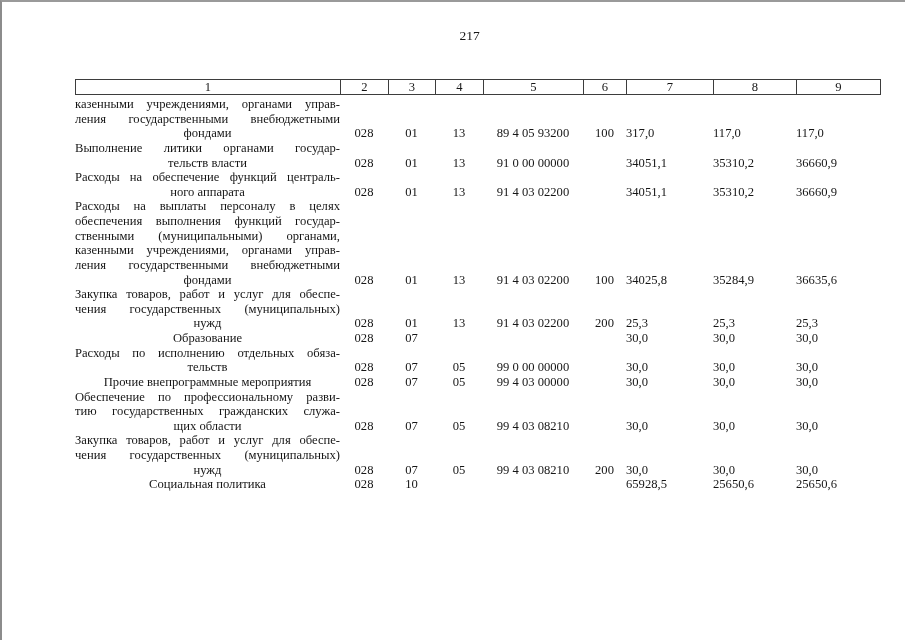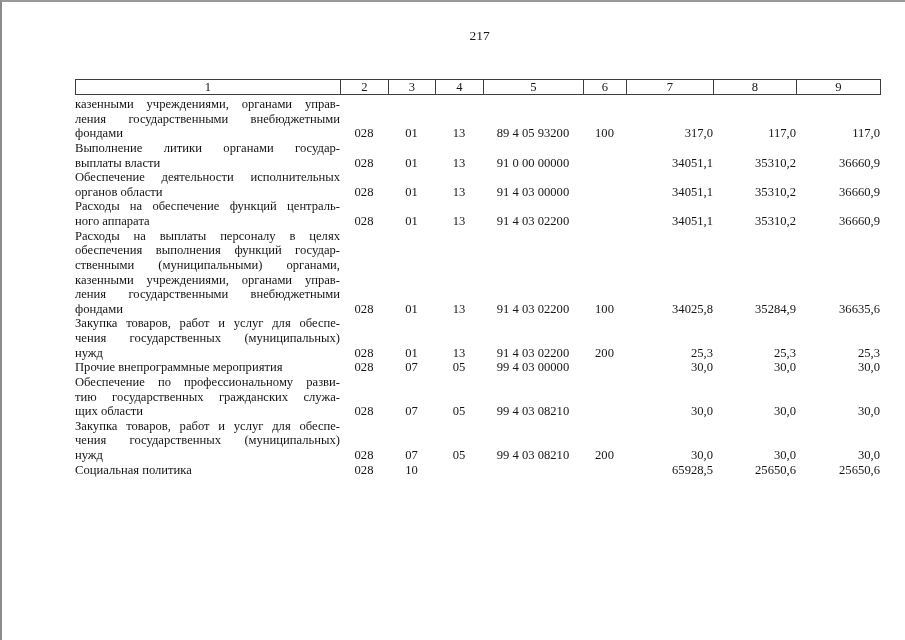--- a/index.html
+++ b/index.html
@@ -11,21 +11,21 @@
     background: #ffffff;
     border-top: 2px solid #9a9a9a;
     border-left: 2px solid #8c8c8c;
     font-family: "Liberation Serif", "DejaVu Serif", serif;
     color: #161616;
     overflow: hidden;
   }
   .pageno {
     position: absolute;
     top: 26px;
-    left: 75px;
+    left: 65px;
     width: 805px;
     text-align: center;
     font-size: 13.5px;
     line-height: 15px;
   }
   table.tbl {
     position: absolute;
     left: 73px;
     width: 805px;
     border-collapse: collapse;
@@ -44,23 +44,23 @@
   table.bodytbl { top: 93px; }
   table.bodytbl td {
     padding: 0;
     vertical-align: bottom;
     line-height: 14.63px;
     font-size: 12.6px;
   }
   table.bodytbl tr:first-child td { padding-top: 2px; }
   td.name { padding-left: 3px; padding-right: 1px; }
   .jl { text-align: justify; text-align-last: justify; text-justify: inter-word; }
-  .ll { text-align: left; }
+  .ll { text-align: center; }
   td.mid { text-align: center; }
-  td.num { text-align: right; padding-right: 3px; }
+  td.num { text-align: left; padding-right: 3px; }
 </style>
 </head>
 <body>
 
 <div class="page">
   <div class="pageno">217</div>
 
   <table class="tbl hdr">
       <colgroup>
         <col style="width: 265px;">
@@ -112,40 +112,26 @@
           <td class="mid">13</td>
           <td class="mid">89 4 05 93200</td>
           <td class="mid">100</td>
           <td class="num">317,0</td>
           <td class="num">117,0</td>
           <td class="num">117,0</td>
         </tr>
         <tr>
           <td class="name">
             <div class="jl">Выполнение литики органами государ-</div>
-            <div class="ll">выплаты власти</div>
+            <div class="ll">тельств власти</div>
           </td>
           <td class="mid">028</td>
           <td class="mid">01</td>
           <td class="mid">13</td>
           <td class="mid">91 0 00 00000</td>
-          <td class="mid"></td>
-          <td class="num">34051,1</td>
-          <td class="num">35310,2</td>
-          <td class="num">36660,9</td>
-        </tr>
-        <tr>
-          <td class="name">
-            <div class="jl">Обеспечение деятельности исполнительных</div>
-            <div class="ll">органов области</div>
-          </td>
-          <td class="mid">028</td>
-          <td class="mid">01</td>
-          <td class="mid">13</td>
-          <td class="mid">91 4 03 00000</td>
           <td class="mid"></td>
           <td class="num">34051,1</td>
           <td class="num">35310,2</td>
           <td class="num">36660,9</td>
         </tr>
         <tr>
           <td class="name">
             <div class="jl">Расходы на обеспечение функций централь-</div>
             <div class="ll">ного аппарата</div>
           </td>
@@ -186,20 +172,47 @@
           <td class="mid">01</td>
           <td class="mid">13</td>
           <td class="mid">91 4 03 02200</td>
           <td class="mid">200</td>
           <td class="num">25,3</td>
           <td class="num">25,3</td>
           <td class="num">25,3</td>
         </tr>
         <tr>
           <td class="name">
+            <div class="ll">Образование</div>
+          </td>
+          <td class="mid">028</td>
+          <td class="mid">07</td>
+          <td class="mid"></td>
+          <td class="mid"></td>
+          <td class="mid"></td>
+          <td class="num">30,0</td>
+          <td class="num">30,0</td>
+          <td class="num">30,0</td>
+        </tr>
+        <tr>
+          <td class="name">
+            <div class="jl">Расходы по исполнению отдельных обяза-</div>
+            <div class="ll">тельств</div>
+          </td>
+          <td class="mid">028</td>
+          <td class="mid">07</td>
+          <td class="mid">05</td>
+          <td class="mid">99 0 00 00000</td>
+          <td class="mid"></td>
+          <td class="num">30,0</td>
+          <td class="num">30,0</td>
+          <td class="num">30,0</td>
+        </tr>
+        <tr>
+          <td class="name">
             <div class="ll">Прочие внепрограммные мероприятия</div>
           </td>
           <td class="mid">028</td>
           <td class="mid">07</td>
           <td class="mid">05</td>
           <td class="mid">99 4 03 00000</td>
           <td class="mid"></td>
           <td class="num">30,0</td>
           <td class="num">30,0</td>
           <td class="num">30,0</td>

